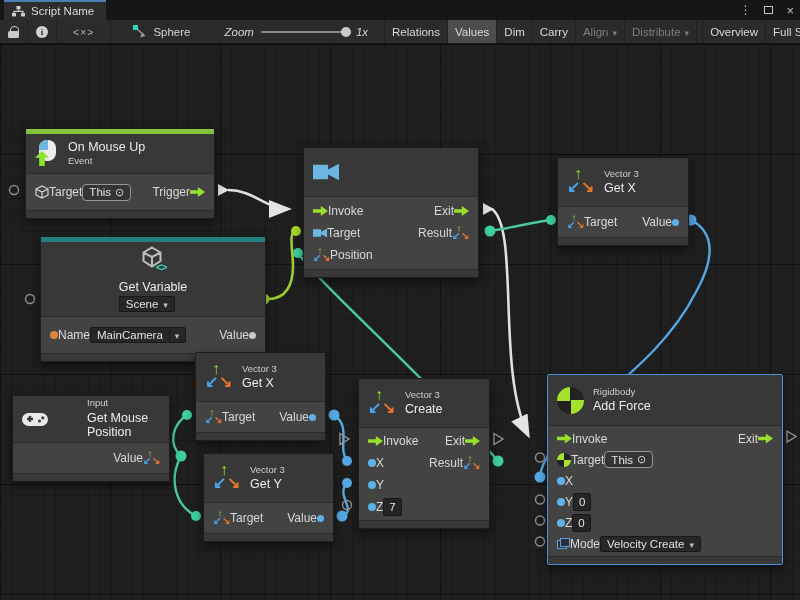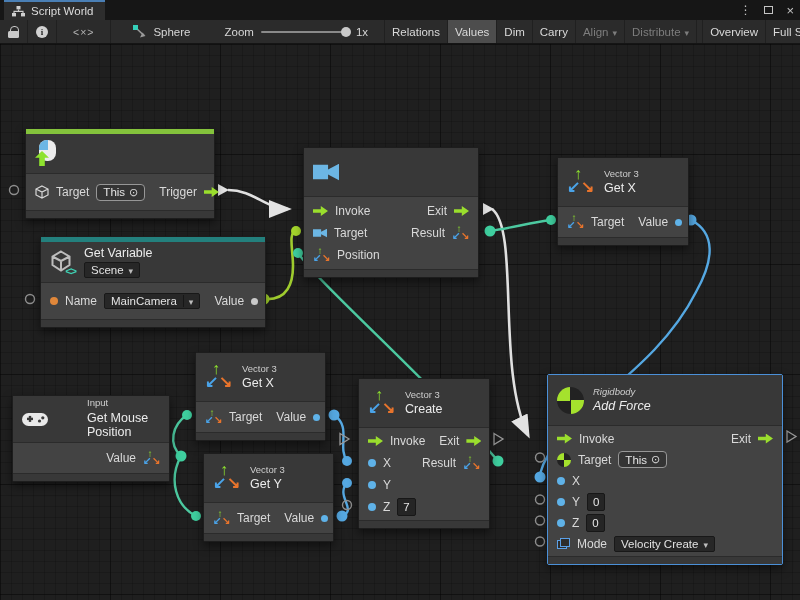--- a/index.html
+++ b/index.html
@@ -47,21 +47,21 @@
   
   .node { position:absolute; background:#383838; border:1px solid #1d1d1d; border-radius:2px;
     box-shadow:0 4px 10px rgba(0,0,0,.5); color:#d9d9d9; }
   .node.selected { border:1px solid #4b90d8; }
   .nhead { display:flex; align-items:center; gap:9px; padding:6px 9px; background:#383838; }
   .nhead .txt { display:flex; flex-direction:column; gap:2px; }
   .cat { font-size:9.5px; color:#cfcfcf; line-height:1.1; }
   .title { font-size:12.5px; color:#ececec; line-height:1.15; }
   .nbody { background:#434343; border-top:1px solid #2b2b2b; padding:3px 0; }
   .nfoot { height:8px; background:#383838; border-top:1px solid #2b2b2b; }
-  .row { display:flex; align-items:center; gap:7px; height:22px; padding:0 9px; font-size:12px; color:#d9d9d9; }
+  .row { display:flex; align-items:center; height:22px; padding:0 9px; font-size:12px; color:#d9d9d9; }
   .row.h21 { height:21px; }
   .row.h30 { height:30px; }
   .spacer { flex:1; }
   .bar { height:5px; }
   .bar.event { background:#84c33c; }
   .bar.variable { background:#23807d; }
 
   
   .pill { display:inline-flex; align-items:center; gap:4px; border:1px solid #979797; border-radius:4px;
     padding:1px 6px; background:#343434; font-size:11.5px; color:#e4e4e4; }
@@ -109,21 +109,21 @@
 <body>
 
 <div class="tabbar">
   <div class="tab">
     <svg class="graph-i" width="13" height="11" viewBox="0 0 13 11">
       <rect x="4.5" y="0" width="4" height="3.4" fill="#cfcfcf"></rect>
       <rect x="0" y="7" width="4" height="3.4" fill="#cfcfcf"></rect>
       <rect x="9" y="7" width="4" height="3.4" fill="#cfcfcf"></rect>
       <path d="M6.5 3.4 v2 M2 7 v-1.6 h9 V7" stroke="#cfcfcf" stroke-width="1.1" fill="none"></path>
     </svg>
-    <span>Script World</span>
+    <span>Script Name</span>
   </div>
   <div class="win-controls">
     <span class="kebab">⋮</span>
     <span class="maxbox"></span>
     <span class="closex">×</span>
   </div>
 </div>
 
 <div class="toolbar">
   <div class="tgrp">
@@ -136,21 +136,21 @@
       <span>&lt;×&gt;</span>
     </div>
   <div class="tgrp" style="border-right:none; padding-left:22px;align-items:center;">
     <svg class="pointer-i" width="14" height="13" viewBox="0 0 14 13">
       <path d="M2.5 2.5 L11 10.5" stroke="#9a9a9a" stroke-width="1.6"></path>
       <rect x="0" y="0" width="5" height="5" fill="#35d0ba"></rect>
       <path d="M7 12.5 L12.5 11 L9.5 7.5 Z" fill="#9a9a9a"></path>
     </svg>
     <span>Sphere</span>
   </div>
-  <div class="tgrp" style="border-right:none; padding-left:26px;">
+  <div class="tgrp" style="border-right:none; padding-left:26px;font-style:italic;">
     <span>Zoom</span>
     <span class="slider">
         <span class="slider-handle"></span>
       </span>
     <span>1x</span>
   </div>
   <div class="tgrp" style="padding:0 4px; border-right:1px solid #202020;"></div>
   <div class="tbtn">
       <span>Relations</span>
     </div>
@@ -232,20 +232,24 @@
   </svg>
 
   <div class="node" style="left:25px; top:84px; width:190px;">
     <div class="bar event"></div>
     <div class="nhead">
       <span class="mouse-i">
           <span class="mouse-body"></span>
           <span class="mouse-btn"></span>
           <span class="mouse-up"></span>
         </span>
+      <span class="txt">
+        <span class="title">On Mouse Up</span>
+        <span class="cat">Event</span>
+      </span>
     </div>
     <div class="nbody">
       <div class="row h30">
         <svg class="cube-i" width="14" height="14" viewBox="0 0 14 14">
             <path d="M7 1 L13 4 L13 10 L7 13 L1 10 L1 4 Z M1 4 L7 7 L13 4 M7 7 L7 13" fill="none" stroke="#d8d8d8" stroke-width="1.2"></path>
           </svg>
         <span>Target</span>
         <span class="pill">
           <span>This</span>
           <span class="tgt-sym">⊙</span>
@@ -253,21 +257,21 @@
         <span class="spacer"></span>
         <span>Trigger</span>
         <span class="flow-arrow"></span>
       </div>
     </div>
     <div class="nfoot"></div>
   </div>
 
   <div class="node" style="left:40px; top:192px; width:226px;">
     <div class="bar variable"></div>
-    <div class="nhead" style="padding:4px 9px;">
+    <div class="nhead" style="padding:4px 9px;flex-direction:column;">
       <span class="uv-i">
         <svg width="22" height="22" viewBox="0 0 22 22">
             <path d="M11 1.5 L19.5 6.5 L19.5 15 L11 20.5 L2.5 15 L2.5 6.5 Z M2.5 6.5 L11 11 L19.5 6.5 M11 11 L11 20.5" fill="none" stroke="#bdbdbd" stroke-width="2"></path>
           </svg>
         <span class="uv-angle"></span>
       </span>
       <span class="txt">
         <span class="title">Get Variable</span>
         <span class="ddl" style="align-self:flex-start;">
           <span>Scene</span>
@@ -476,21 +480,21 @@
       <div class="row">
         <span class="dot blue"></span>
         <span>Z</span>
         <span class="vbox">7</span>
       </div>
     </div>
     <div class="nfoot"></div>
   </div>
 
   <div class="node selected" style="left:547px; top:330px; width:236px;">
-    <div class="nhead" style="height:50px;font-style:italic;">
+    <div class="nhead" style="height:50px;">
       <span class="rb-i"></span>
       <span class="txt">
         <span class="cat">Rigidbody</span>
         <span class="title">Add Force</span>
       </span>
     </div>
     <div class="nbody" style="padding:2px 0;">
       <div class="row h21">
         <span class="flow-arrow"></span>
         <span>Invoke</span>

